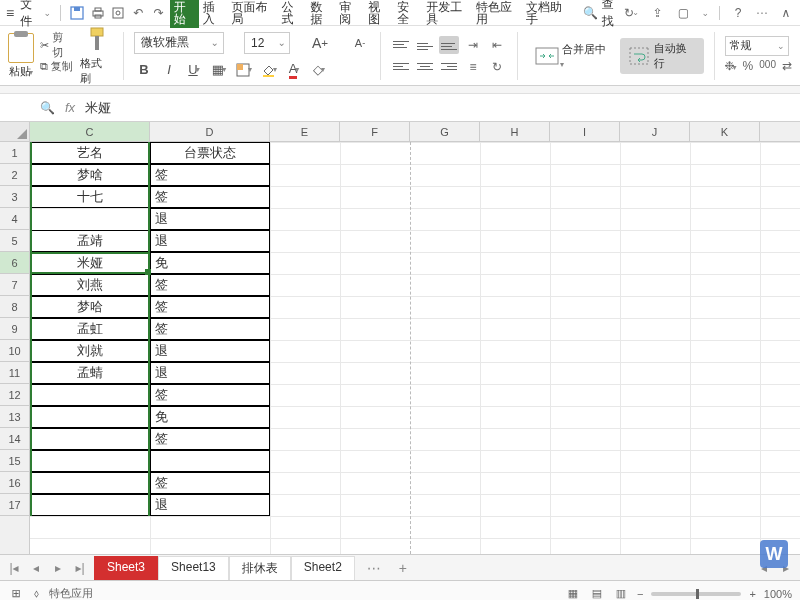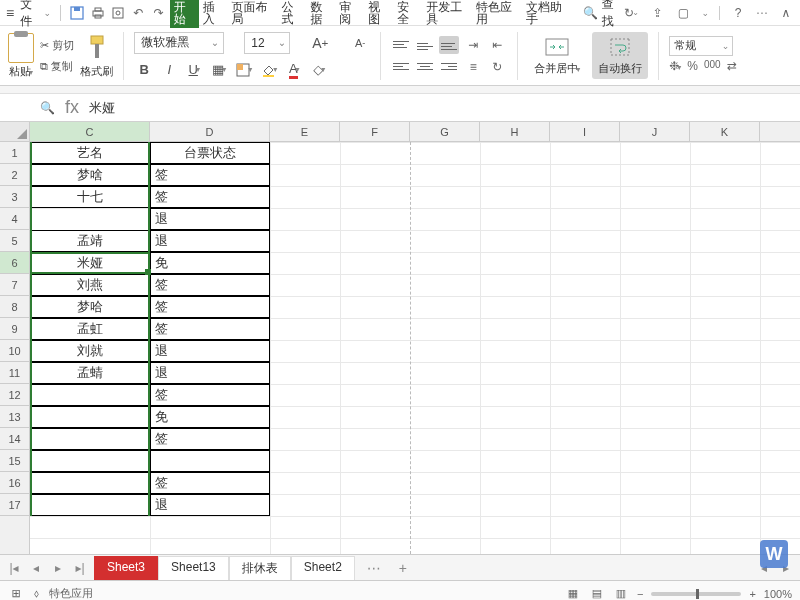--- a/index.html
+++ b/index.html
@@ -30,32 +30,32 @@
 .size-sel::after{content:"⌄";position:absolute;right:3px;color:#888;font-size:10px}
 .fmt-row{display:flex;align-items:center;gap:5px}
 .fmt-btn{width:20px;height:20px;display:flex;align-items:center;justify-content:center;cursor:pointer;color:#555;font-size:13px}
 .dd{font-size:8px;color:#888;margin-left:-2px}
 .align-grid{display:flex;flex-direction:column;gap:4px}
 .align-row{display:flex;gap:4px}
 .al{width:20px;height:18px;display:flex;flex-direction:column;justify-content:center;gap:2px;cursor:pointer;padding:2px}
 .al span{height:1px;background:#666;display:block}
 .al.sel{background:#d0d0d0;border-radius:2px}
 .indent{width:20px;height:18px;cursor:pointer;display:flex;align-items:center;justify-content:center;color:#666}
-.big-btn{display:flex;flex-direction:column;align-items:center;gap:2px;cursor:pointer;padding:3px 6px;font-size:11px}
+.big-btn{display:flex;align-items:center;gap:2px;cursor:pointer;padding:3px 6px;font-size:11px}
 .big-btn.sel{background:#d8d8d8;border-radius:3px}
 .numfmt{display:flex;flex-direction:column;gap:3px}
 .numfmt-sel{border:1px solid #ccc;height:20px;width:64px;padding:0 4px;font-size:11px;display:flex;align-items:center;position:relative}
 .numfmt-sel::after{content:"⌄";position:absolute;right:3px;color:#888;font-size:9px}
 .numfmt-row{display:flex;gap:6px;color:#666;font-size:12px}
 .blank-strip{height:8px;background:#f5f5f5;border-bottom:1px solid #e0e0e0}
 .fbar{height:28px;display:flex;align-items:center;border-bottom:1px solid #d0d0d0}
 .namebox{width:150px;height:22px;border:1px solid #ccc;margin-left:4px;display:flex;align-items:center;justify-content:center;font-size:12px;padding-right:16px;position:relative}
 .namebox::after{content:"⌄";position:absolute;right:4px;color:#888;font-size:10px}
 .fx-area{display:flex;align-items:center;gap:10px;margin-left:40px}
-.fx{color:#888;font-size:18px}
+.fx{font-style:italic;color:#888;font-size:13px}
 .fval{font-size:13px}
 .grid-area{position:relative;height:432px;overflow:hidden;background:#fff}
 .colhdr{display:flex;height:20px;background:#f0f0f0;border-bottom:1px solid #ccc}
 .corner{width:30px;border-right:1px solid #ccc;background:#e8e8e8;position:relative}
 .corner::after{content:"";position:absolute;right:2px;bottom:2px;border:5px solid transparent;border-right-color:#999;border-bottom-color:#999}
 .ch{border-right:1px solid #ccc;display:flex;align-items:center;justify-content:center;color:#555;font-size:11px}
 .ch.selh{background:#d0e8d0}
 .grid-body{display:flex;height:412px}
 .rowhdrs{width:30px;background:#f0f0f0;border-right:1px solid #ccc}
 .rh{height:22px;border-bottom:1px solid #ccc;display:flex;align-items:center;justify-content:center;color:#555;font-size:11px}

